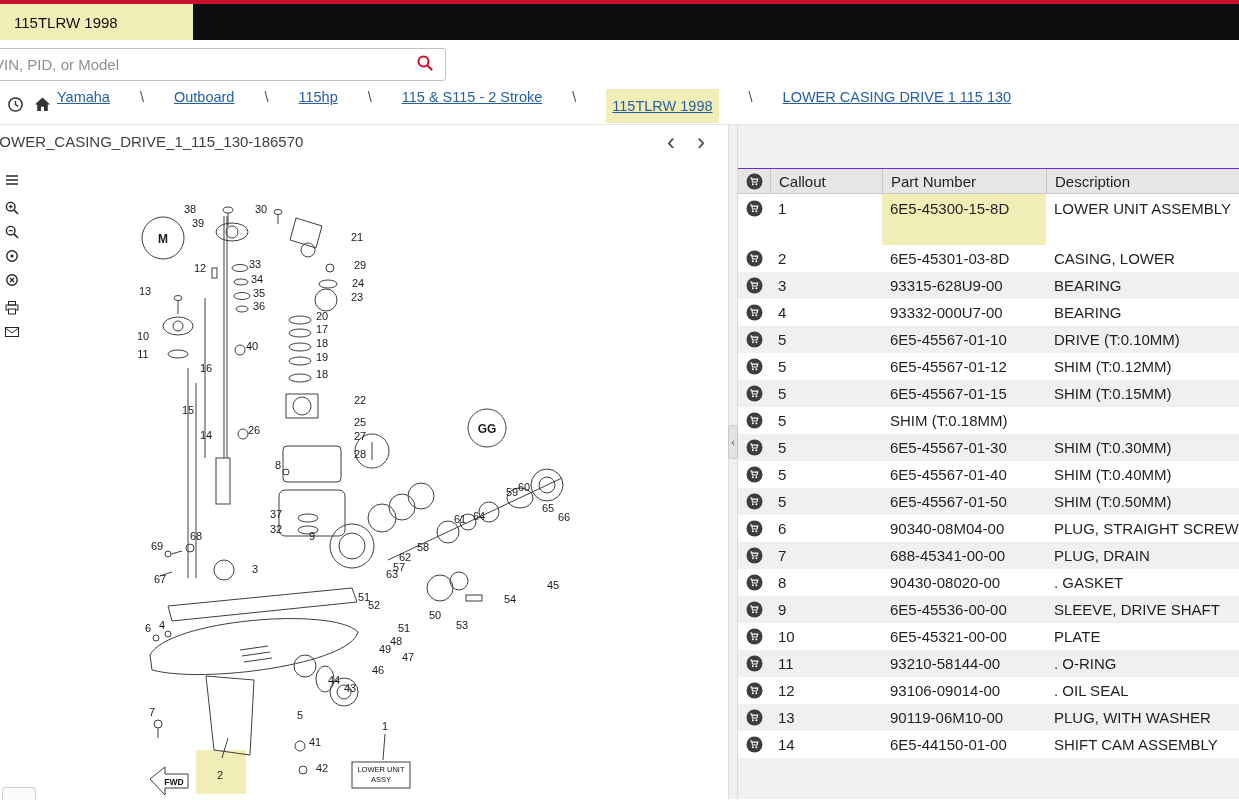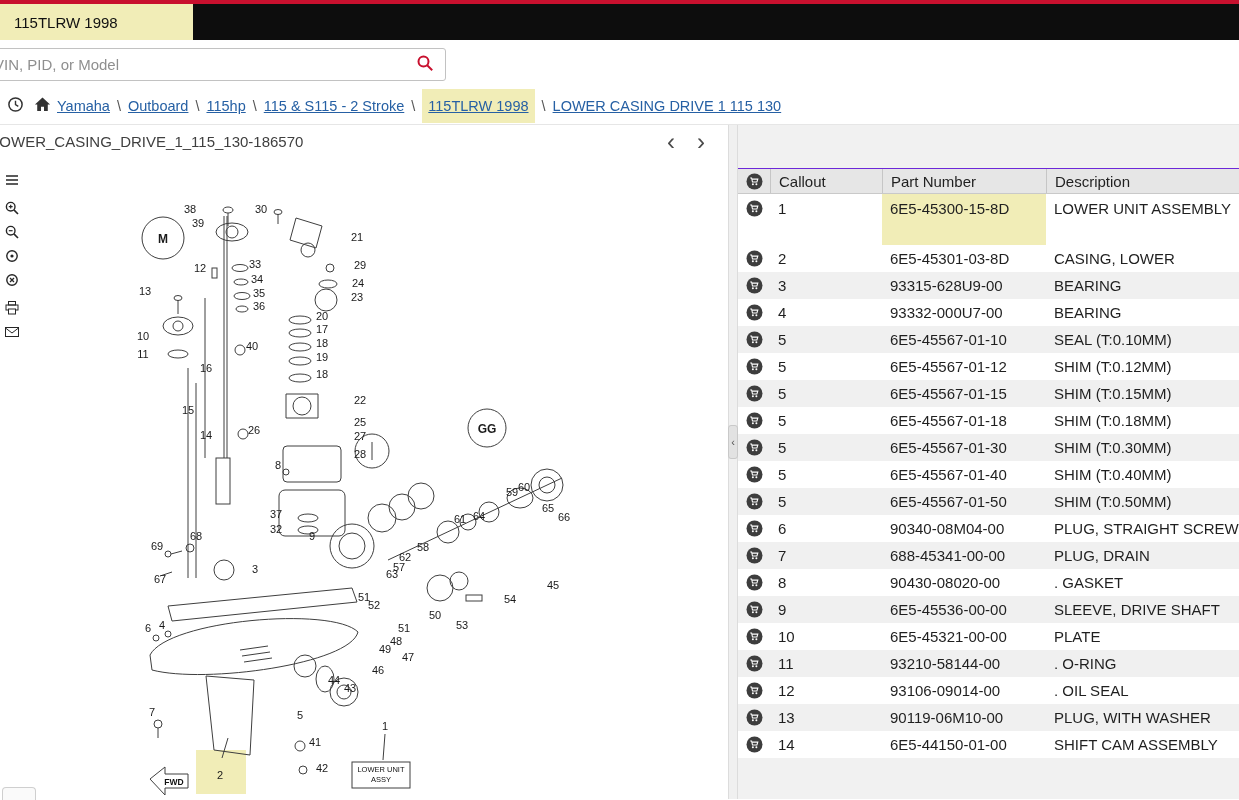--- a/index.html
+++ b/index.html
@@ -110,21 +110,21 @@
       <span><svg width="17" height="17" viewBox="0 0 17 17" fill="none">
             <circle cx="8.5" cy="8.5" r="6.6" stroke="#333" stroke-width="1.5"></circle>
             <path d="M8.5 4.8v3.9l2.8 1.6" stroke="#333" stroke-width="1.4"></path>
           </svg></span>
     </button>
     <button class="crumb-icon">
       <span><svg width="17" height="17" viewBox="0 0 18 18">
             <path d="M9 1.5L17 9h-2.4v7h-4V11.5H7.4V16h-4V9H1Z" fill="#333"></path>
           </svg></span>
     </button>
-    <nav style="display:flex;align-items:center;">
+    <nav style="display:flex;align-items:flex-start;gap:23px;">
         <a class="bc-link">Yamaha</a>
         <span class="bc-sep">\</span>
         <a class="bc-link">Outboard</a>
         <span class="bc-sep">\</span>
         <a class="bc-link">115hp</a>
         <span class="bc-sep">\</span>
         <a class="bc-link">115 &amp; S115 - 2 Stroke</a>
         <span class="bc-sep">\</span>
         <a class="bc-link hl">115TLRW 1998</a>
         <span class="bc-sep">\</span>
@@ -460,21 +460,21 @@
               <div class="tc c-icon">
                 <span class="cart-wrap"><svg viewBox="0 0 17 17">
                     <circle cx="8.5" cy="8.5" r="8" fill="#3d3d3d"></circle>
                     <path d="M4.2 5h1.4l.9 4h4.4l.9-2.9H5.9" fill="none" stroke="#fff" stroke-width="1.1"></path>
                     <circle cx="6.9" cy="11.2" r="1" fill="#fff"></circle>
                     <circle cx="10.4" cy="11.2" r="1" fill="#fff"></circle>
                   </svg></span>
               </div>
               <div class="tc c-callout">5</div>
               <div class="tc c-part">6E5-45567-01-10</div>
-              <div class="tc c-desc">SEAL (T:0.10MM)</div>
+              <div class="tc c-desc">DRIVE (T:0.10MM)</div>
             </div>
             <div class="trow">
               <div class="tc c-icon">
                 <span class="cart-wrap"><svg viewBox="0 0 17 17">
                     <circle cx="8.5" cy="8.5" r="8" fill="#3d3d3d"></circle>
                     <path d="M4.2 5h1.4l.9 4h4.4l.9-2.9H5.9" fill="none" stroke="#fff" stroke-width="1.1"></path>
                     <circle cx="6.9" cy="11.2" r="1" fill="#fff"></circle>
                     <circle cx="10.4" cy="11.2" r="1" fill="#fff"></circle>
                   </svg></span>
               </div>
@@ -498,21 +498,20 @@
             <div class="trow">
               <div class="tc c-icon">
                 <span class="cart-wrap"><svg viewBox="0 0 17 17">
                     <circle cx="8.5" cy="8.5" r="8" fill="#3d3d3d"></circle>
                     <path d="M4.2 5h1.4l.9 4h4.4l.9-2.9H5.9" fill="none" stroke="#fff" stroke-width="1.1"></path>
                     <circle cx="6.9" cy="11.2" r="1" fill="#fff"></circle>
                     <circle cx="10.4" cy="11.2" r="1" fill="#fff"></circle>
                   </svg></span>
               </div>
               <div class="tc c-callout">5</div>
-              <div class="tc c-part">6E5-45567-01-18</div>
               <div class="tc c-desc">SHIM (T:0.18MM)</div>
             </div>
             <div class="trow alt">
               <div class="tc c-icon">
                 <span class="cart-wrap"><svg viewBox="0 0 17 17">
                     <circle cx="8.5" cy="8.5" r="8" fill="#3d3d3d"></circle>
                     <path d="M4.2 5h1.4l.9 4h4.4l.9-2.9H5.9" fill="none" stroke="#fff" stroke-width="1.1"></path>
                     <circle cx="6.9" cy="11.2" r="1" fill="#fff"></circle>
                     <circle cx="10.4" cy="11.2" r="1" fill="#fff"></circle>
                   </svg></span>

